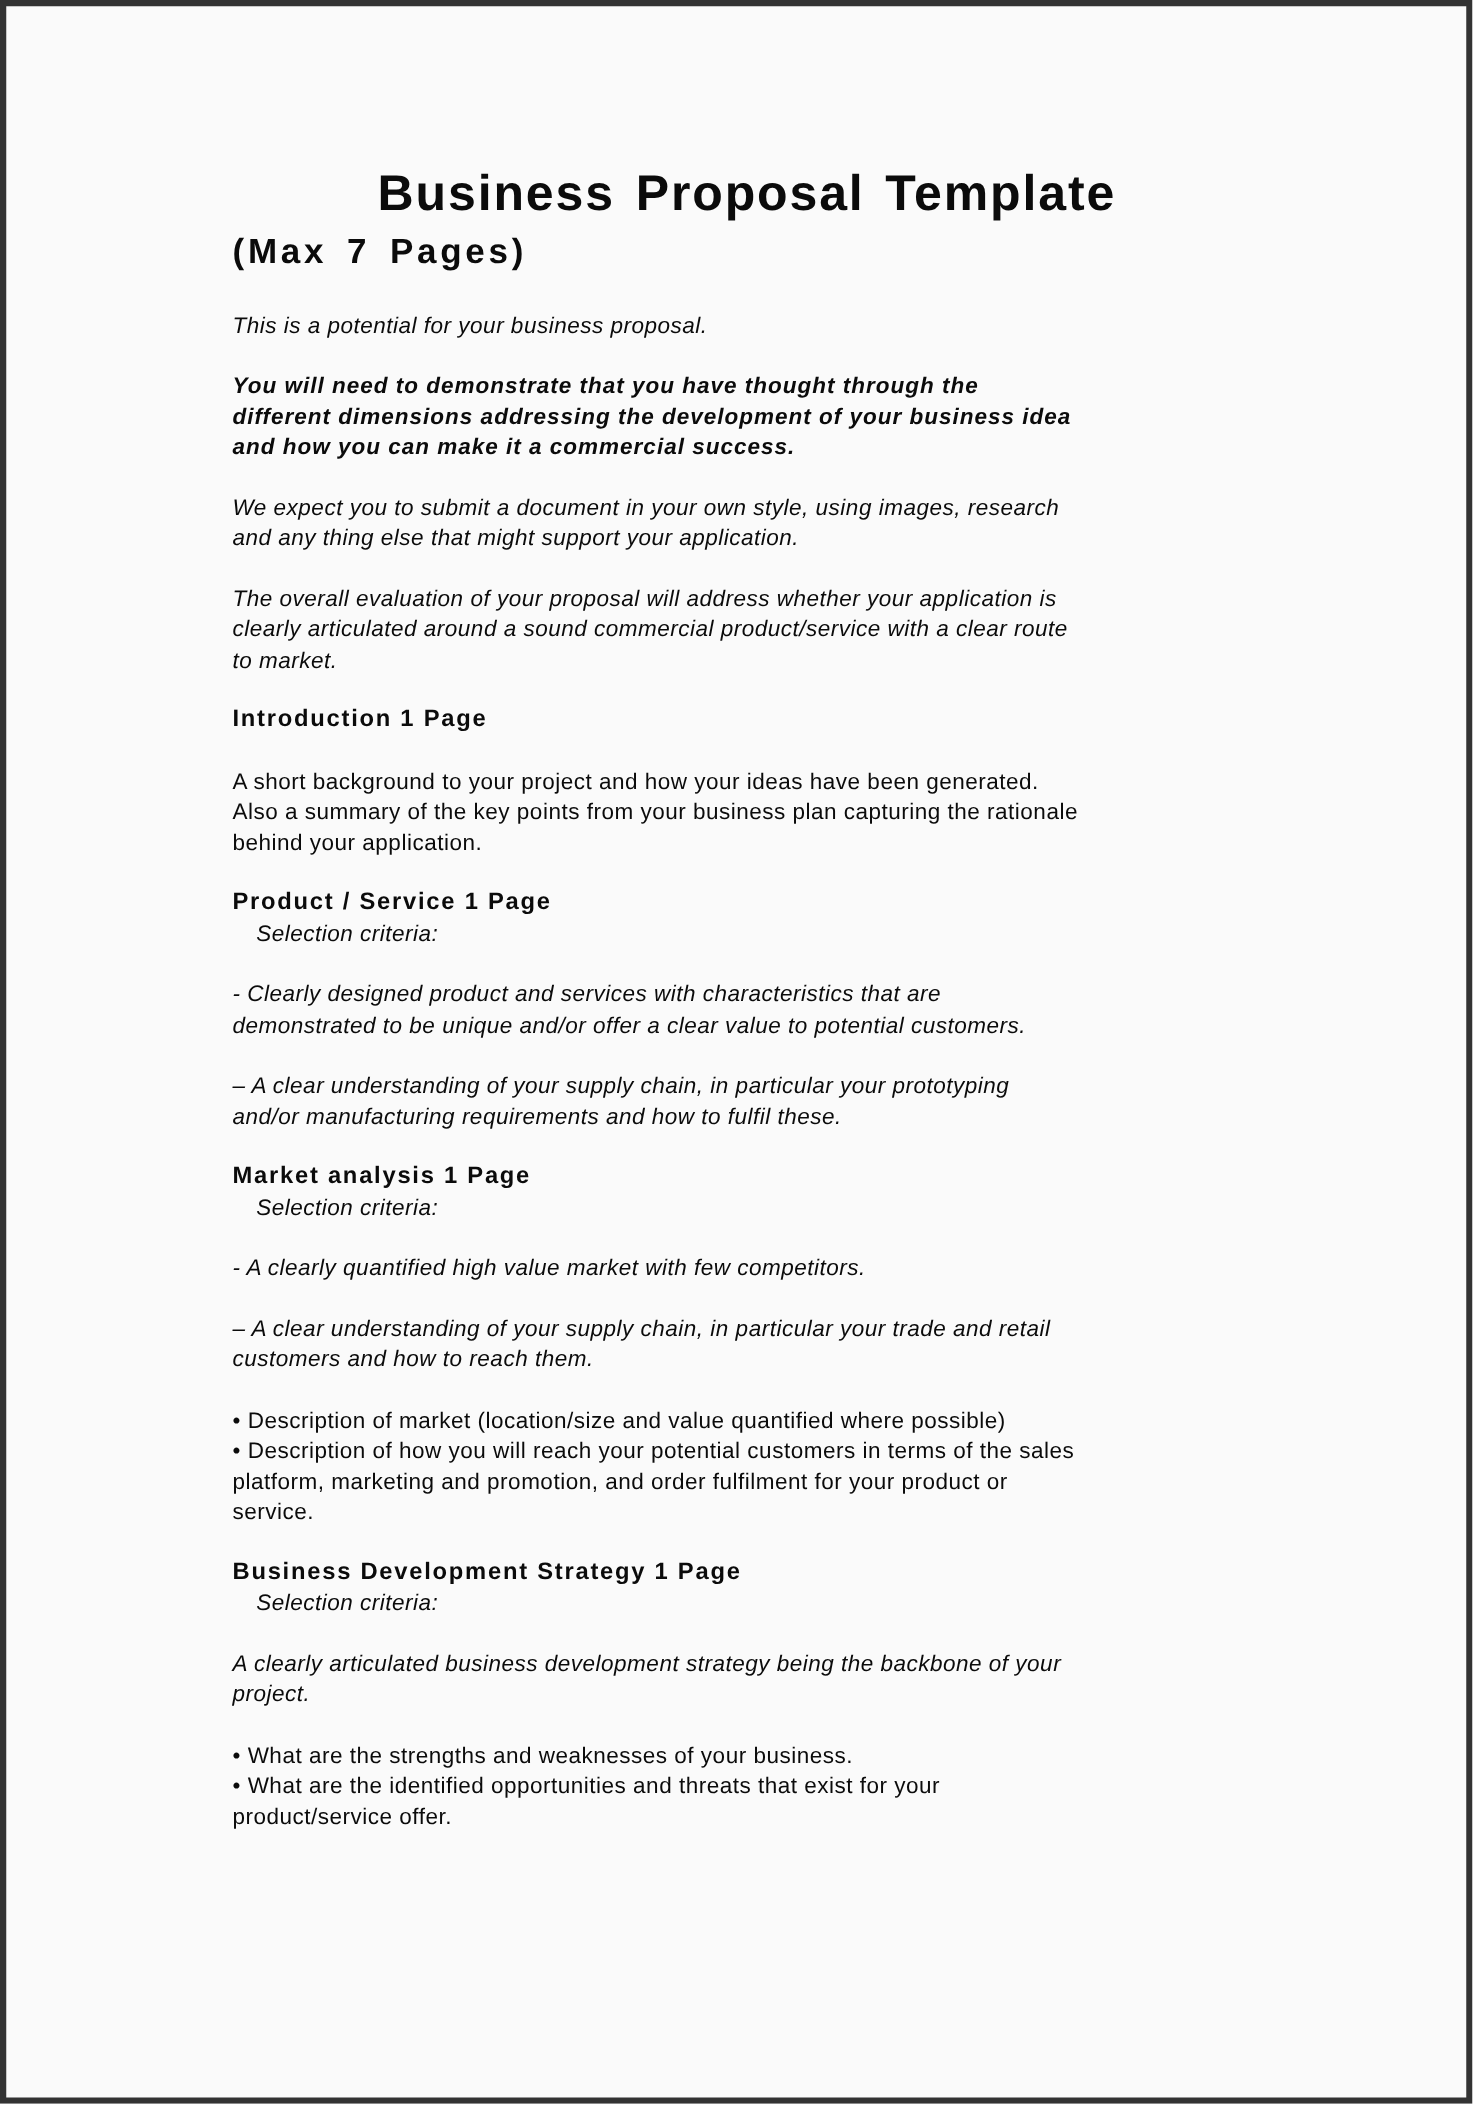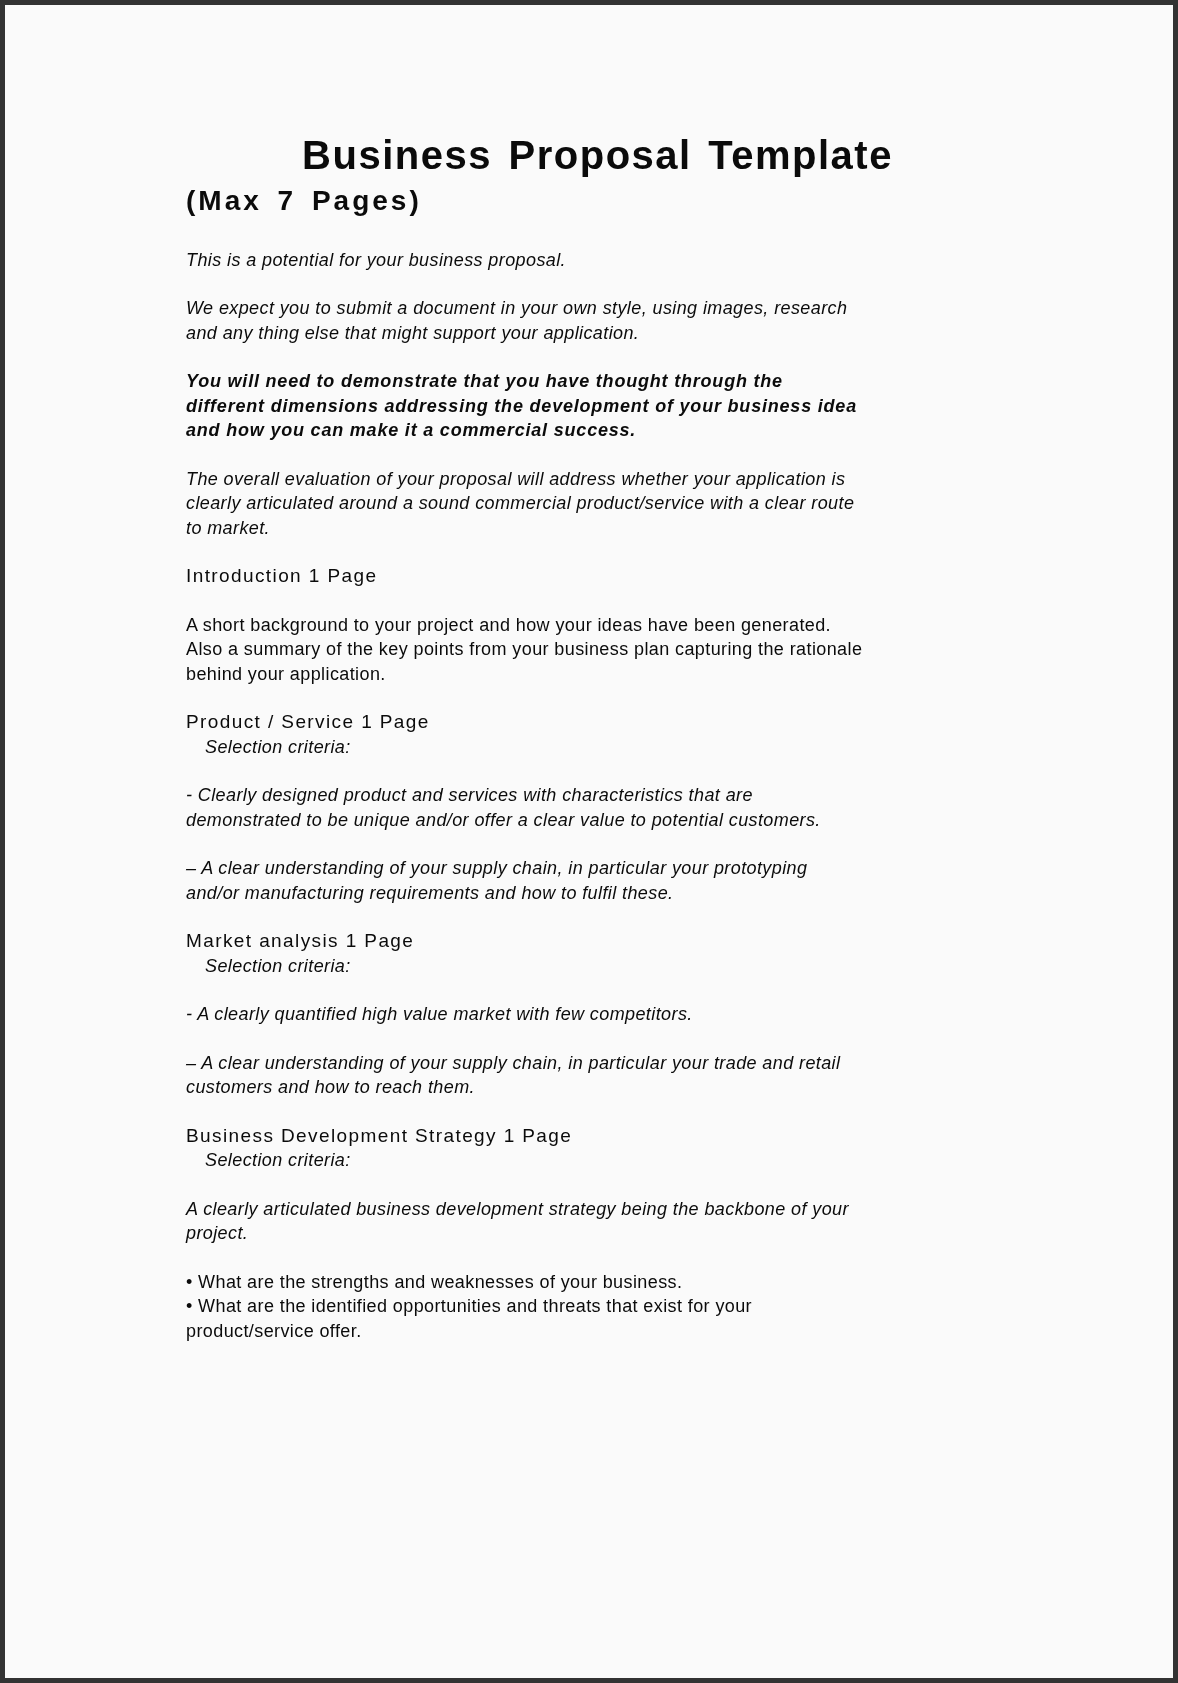--- a/index.html
+++ b/index.html
@@ -45,41 +45,41 @@
     letter-spacing: 0.4px;
   }
   .block {
     white-space: pre-line;
     margin-top: 24px;
   }
   .block.tight { margin-top: 0; margin-left: 19px; }
   .italic { font-style: italic; }
   .bold-italic { font-style: italic; font-weight: bold; letter-spacing: 0.8px; }
   .heading {
-    font-weight: normal;
+    font-weight: bold;
     font-size: 19px;
     letter-spacing: 1.4px;
   }
 </style>
 </head>
 <body>
 
 <div class="page">
   <div class="doc">
 
     <h1 class="title">Business Proposal Template</h1>
     <h2 class="subtitle">(Max 7 Pages)</h2>
 
     <div class="body">
       <p class="block italic">This is a potential for your business proposal.</p>
-      <p class="block italic">We expect you to submit a document in your own style, using images, research
-and any thing else that might support your application.</p>
       <p class="block bold-italic">You will need to demonstrate that you have thought through the
 different dimensions addressing the development of your business idea
 and how you can make it a commercial success.</p>
+      <p class="block italic">We expect you to submit a document in your own style, using images, research
+and any thing else that might support your application.</p>
       <p class="block italic">The overall evaluation of your proposal will address whether your application is
 clearly articulated around a sound commercial product/service with a clear route
 to market.</p>
 
       <p class="block heading">Introduction 1 Page</p>
       <p class="block">A short background to your project and how your ideas have been generated.
 Also a summary of the key points from your business plan capturing the rationale
 behind your application.</p>
 
       <p class="block heading">Product / Service 1 Page</p>
@@ -87,20 +87,24 @@
       <p class="block italic">- Clearly designed product and services with characteristics that are
 demonstrated to be unique and/or offer a clear value to potential customers.</p>
       <p class="block italic">– A clear understanding of your supply chain, in particular your prototyping
 and/or manufacturing requirements and how to fulfil these.</p>
 
       <p class="block heading">Market analysis 1 Page</p>
       <p class="block italic tight">Selection criteria:</p>
       <p class="block italic">- A clearly quantified high value market with few competitors.</p>
       <p class="block italic">– A clear understanding of your supply chain, in particular your trade and retail
 customers and how to reach them.</p>
+      <p class="block">• Description of market (location/size and value quantified where possible)
+• Description of how you will reach your potential customers in terms of the sales
+platform, marketing and promotion, and order fulfilment for your product or
+service.</p>
 
       <p class="block heading">Business Development Strategy 1 Page</p>
       <p class="block italic tight">Selection criteria:</p>
       <p class="block italic">A clearly articulated business development strategy being the backbone of your
 project.</p>
       <p class="block">• What are the strengths and weaknesses of your business.
 • What are the identified opportunities and threats that exist for your
 product/service offer.</p>
     </div>
 

